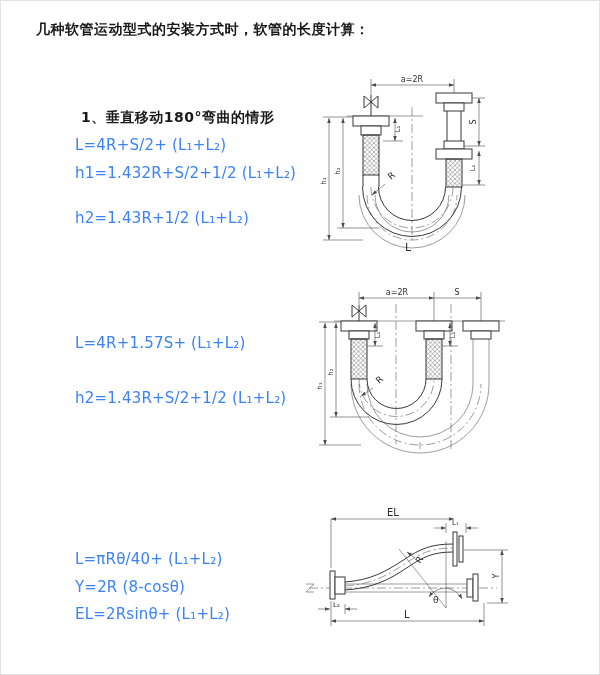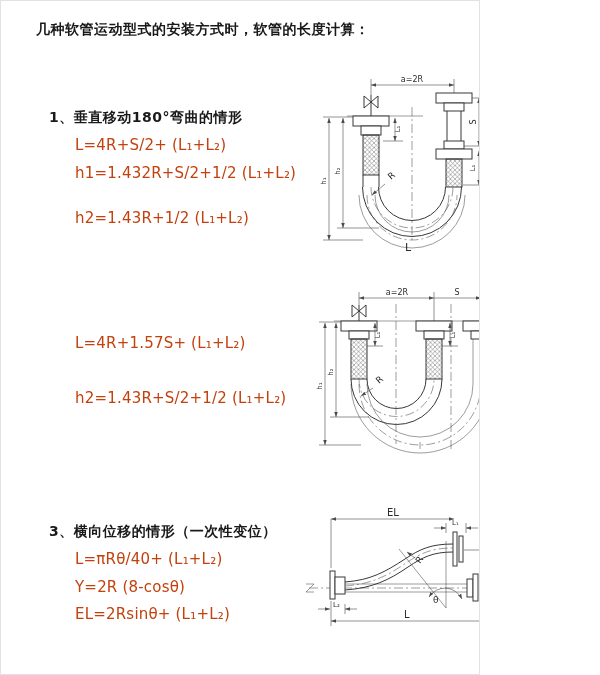--- a/index.html
+++ b/index.html
@@ -1,23 +1,23 @@
 <!DOCTYPE html>
 <html><head>
 <meta charset="utf-8">
 <style>
   html,body{margin:0;padding:0;background:#ffffff;}
   .page{
-    position:relative;width:480px;height:675px;background:#fff;
+    position:relative;width:600px;height:675px;background:#fff;
     border:1px solid #e2e2e2;box-sizing:border-box;overflow:hidden;
     font-family:"DejaVu Sans","Liberation Sans",sans-serif;color:#1a1a1a;
   }
   .title{position:absolute;left:35px;top:20px;font-size:14px;font-weight:600;letter-spacing:.5px;}
-  .sec-head{position:absolute;font-size:14px;font-weight:600;letter-spacing:.5px;}
-  .formula{position:absolute;font-size:15px;font-weight:400;color:#c2410c;letter-spacing:.2px;}
+  .sec-head{position:absolute;font-size:14px;font-weight:600;letter-spacing:.5px;margin-left:32px;}
+  .formula{position:absolute;font-size:15px;font-weight:400;color:#3b82f6;letter-spacing:.2px;}
   svg{position:absolute;}
   svg text{font-family:"DejaVu Sans","Liberation Sans",sans-serif;fill:#2b2b2b;}
   .dim{stroke:#4a4a4a;stroke-width:.6;fill:none;}
   .thin{stroke:#4a4a4a;stroke-width:.55;fill:none;}
   .out{stroke:#383838;stroke-width:1;fill:none;}
   .outf{stroke:#383838;stroke-width:1;fill:#ffffff;}
   .cl{stroke:#5a5a5a;stroke-width:.6;fill:none;stroke-dasharray:9 3 2 3;}
 </style>
 </head>
 <body>
@@ -27,21 +27,20 @@
   <div class="title">几种软管运动型式的安装方式时，软管的长度计算：</div>
 
   <div class="sec-head" style="left:48px;top:108px">1、垂直移动180°弯曲的情形</div>
   <div class="formula" style="left:74px;top:135px">L=4R+S/2+ (L₁+L₂)</div>
   <div class="formula" style="left:74px;top:163px">h1=1.432R+S/2+1/2 (L₁+L₂)</div>
   <div class="formula" style="left:74px;top:208px">h2=1.43R+1/2 (L₁+L₂)</div>
 
   <div class="formula" style="left:74px;top:333px">L=4R+1.57S+ (L₁+L₂)</div>
   <div class="formula" style="left:74px;top:388px">h2=1.43R+S/2+1/2 (L₁+L₂)</div>
 
-  <div class="sec-head" style="left:48px;top:522px">3、横向位移的情形（一次性变位）</div>
   <div class="formula" style="left:74px;top:549px">L=πRθ/40+ (L₁+L₂)</div>
   <div class="formula" style="left:74px;top:577px">Y=2R (8-cosθ)</div>
   <div class="formula" style="left:74px;top:604px">EL=2Rsinθ+ (L₁+L₂)</div>
 
   <svg style="left:310px;top:70px" width="285" height="195" viewBox="0 0 285 195">
     <defs>
       <marker id="ahA" markerWidth="9" markerHeight="7" refX="8.5" refY="3" orient="auto-start-reverse">
         <path d="M0,0 L8.5,3 L0,6 z" fill="#4a4a4a"></path>
       </marker>
       <pattern id="hatchA" width="4.5" height="4.5" patternUnits="userSpaceOnUse">

